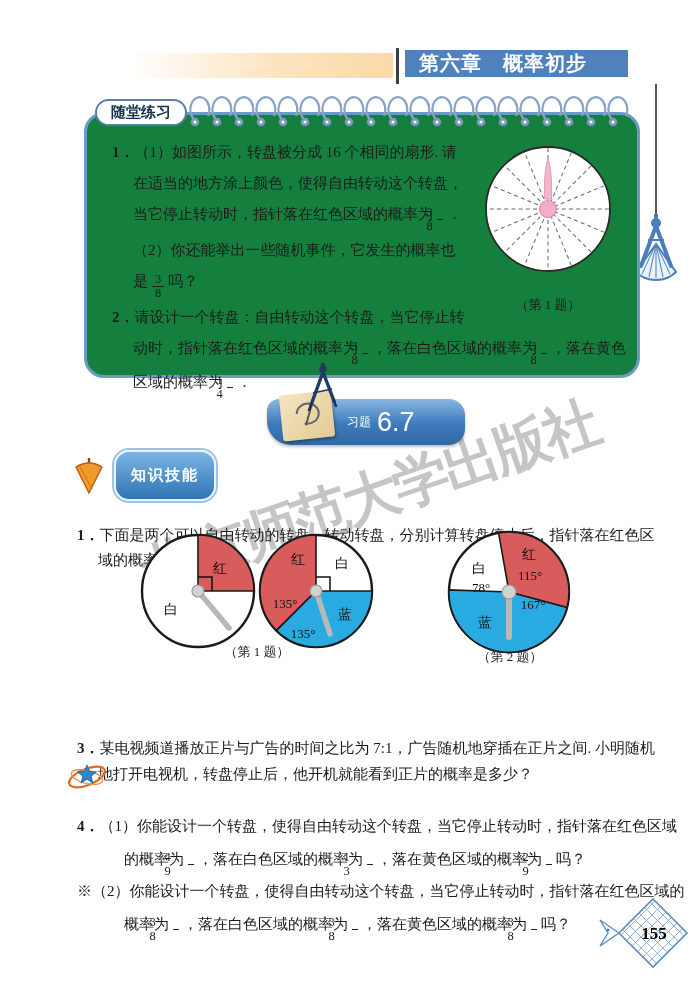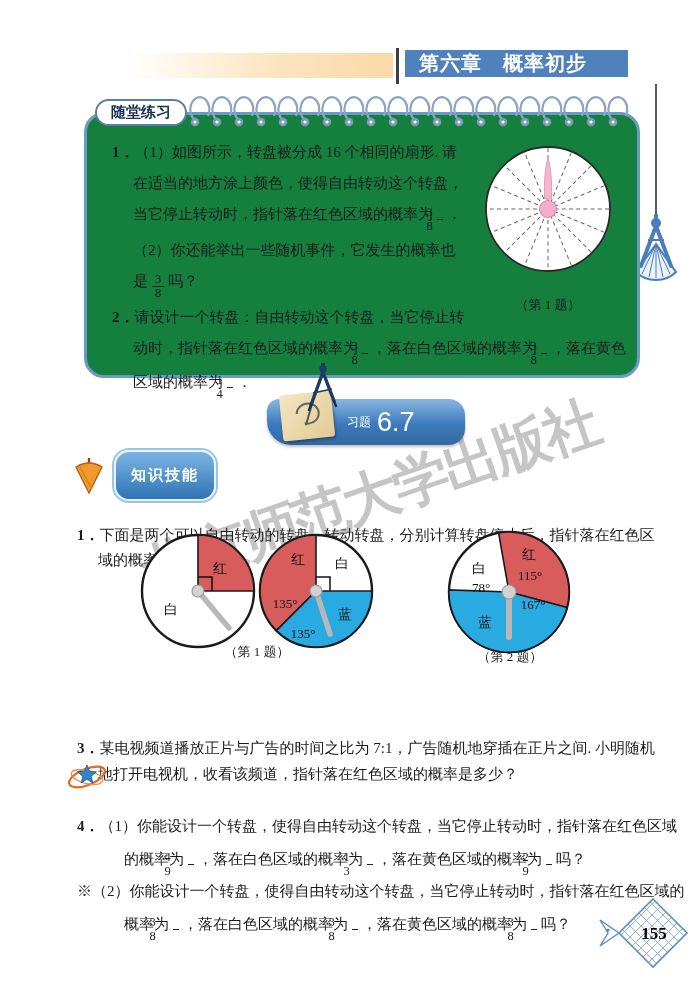--- a/index.html
+++ b/index.html
@@ -221,21 +221,21 @@
     <text class="ang" x="87" y="52" text-anchor="middle">115°</text>
     <text class="ang" x="90" y="81" text-anchor="middle">167°</text>
     <text class="lab" x="42" y="99" text-anchor="middle">蓝</text>
     <line x1="66" y1="64" x2="66" y2="109" stroke="#b8b8b8" stroke-width="6" stroke-linecap="round"></line>
     <circle cx="66" cy="64" r="7" fill="#d2d2d2" stroke="#9a9a9a" stroke-width="1.2"></circle>
   </svg>
 
   <div class="cap" style="left:455px;top:648px;width:110px;">（第 2 题）</div>
 
   <p class="para lh26 hang" style="top:698px;">
-    <span class="num">3．</span><span>某电视频道播放正片与广告的时间之比为 7:1，广告随机地穿插在正片之间. 小明随机地打开电视机，收看该频道，指针落在红色区域的概率是多少？</span>
+    <span class="num">3．</span><span>某电视频道播放正片与广告的时间之比为 7:1，广告随机地穿插在正片之间. 小明随机地打开电视机，转盘停止后，他开机就能看到正片的概率是多少？</span>
   </p>
 
   <div class="badge-row" style="left:66px;top:759px;">
     <svg width="42" height="36" viewBox="0 0 42 36">
       <ellipse cx="21" cy="18" rx="19" ry="8" fill="none" stroke="#e06a1f" stroke-width="2.2" transform="rotate(-22 21 18)"></ellipse>
       <ellipse cx="21" cy="18" rx="16" ry="6.5" fill="none" stroke="#ef9050" stroke-width="1.4" transform="rotate(14 21 18)"></ellipse>
       <polygon points="21,6 23.6,12.4 30.5,12.8 25.2,17.3 26.9,24 21,20.2 15.1,24 16.8,17.3 11.5,12.8 18.4,12.4" fill="#2e86c8" stroke="#1b5f96" stroke-width="0.8"></polygon>
     </svg>
   </div>
 

